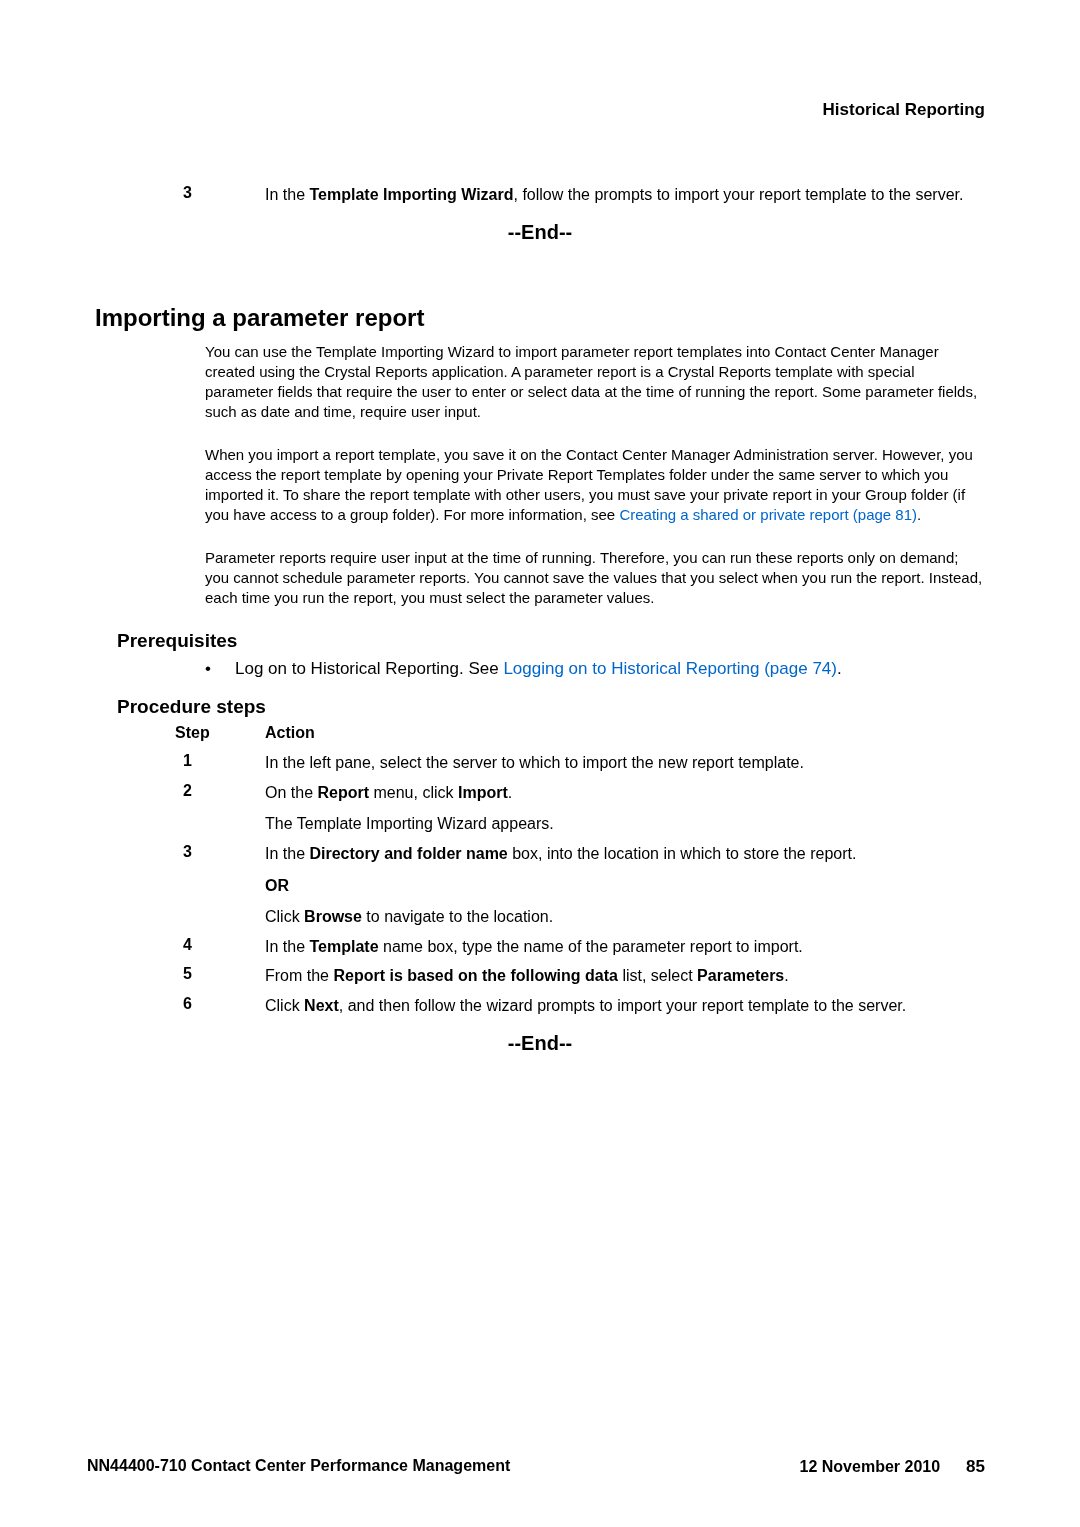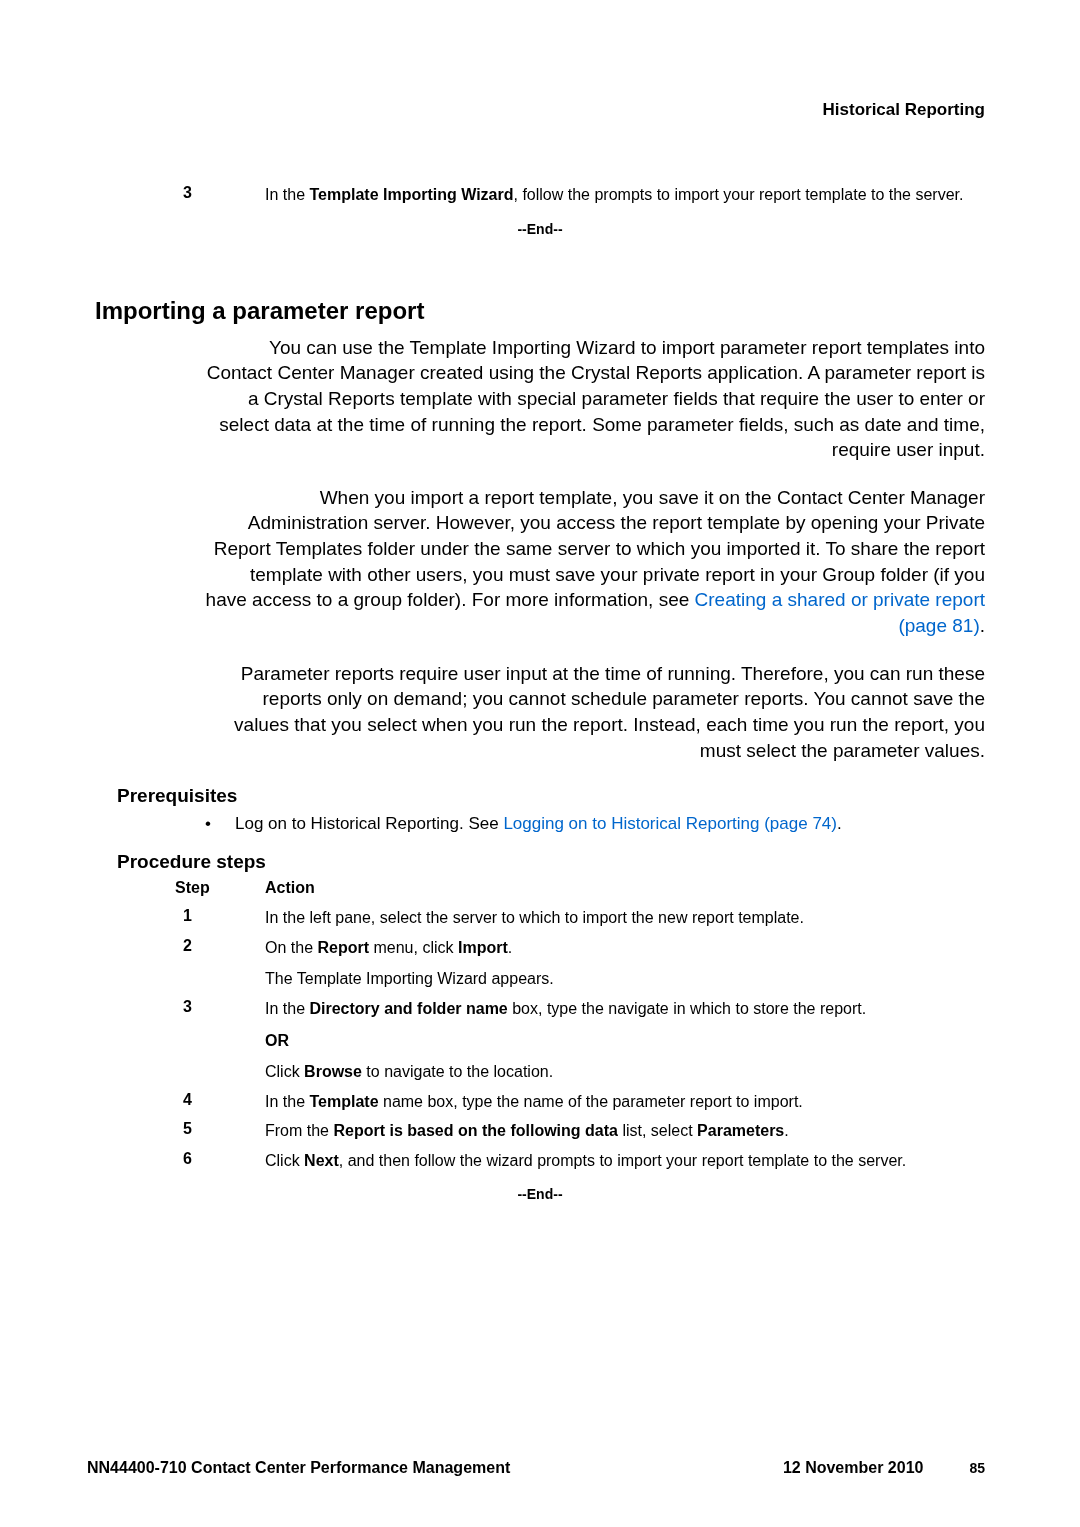--- a/index.html
+++ b/index.html
@@ -39,34 +39,33 @@
       text-align: left;
       text-indent: 88px;
     }
     .step-action {
       flex: 1;
       line-height: 1.35;
     }
     .end-marker {
       text-align: center;
       font-weight: bold;
-      font-size: 14px;
+      font-size: 20px;
       margin: 15px 0 60px 0;
     }
     .section-heading {
       font-size: 24px;
       font-weight: bold;
       margin-bottom: 10px;
     }
     .body-text {
       margin-left: 110px;
-      font-size: 19px;
+      font-size: 15px;
       line-height: 1.35;
       margin-bottom: 22px;
-      text-align: right;
     }
     .link {
       color: #0066cc;
     }
     .sub-heading {
       font-size: 19px;
       font-weight: bold;
       margin-left: 22px;
       margin-bottom: 6px;
       margin-top: 10px;
@@ -105,22 +104,22 @@
       justify-content: space-between;
       font-size: 16px;
       font-weight: bold;
     }
     .footer-right {
       display: flex;
       align-items: baseline;
       gap: 16px;
     }
     .page-number {
-      font-size: 14px;
-      margin-left: 30px;
+      font-size: 17px;
+      margin-left: 10px;
     }
     .indent-sub {
       margin-top: 10px;
     }
   </style>
 </head>
 <body>
 
 <div class="header-right">Historical Reporting</div>
 
@@ -168,21 +167,21 @@
   <div class="step-num">2</div>
   <div class="step-action">
     <span>On the </span><span class="bold">Report</span><span> menu, click </span><span class="bold">Import</span><span>.</span>
     <div class="indent-sub">The Template Importing Wizard appears.</div>
   </div>
 </div>
 
 <div class="step-row">
   <div class="step-num">3</div>
   <div class="step-action">
-    <span>In the </span><span class="bold">Directory and folder name</span><span> box, type the navigate in which to store the report.</span>
+    <span>In the </span><span class="bold">Directory and folder name</span><span> box, into the location in which to store the report.</span>
     <div class="indent-sub bold">OR</div>
     <div class="indent-sub">
       <span>Click </span><span class="bold">Browse</span><span> to navigate to the location.</span>
     </div>
   </div>
 </div>
 
 <div class="step-row">
   <div class="step-num">4</div>
   <div class="step-action">

